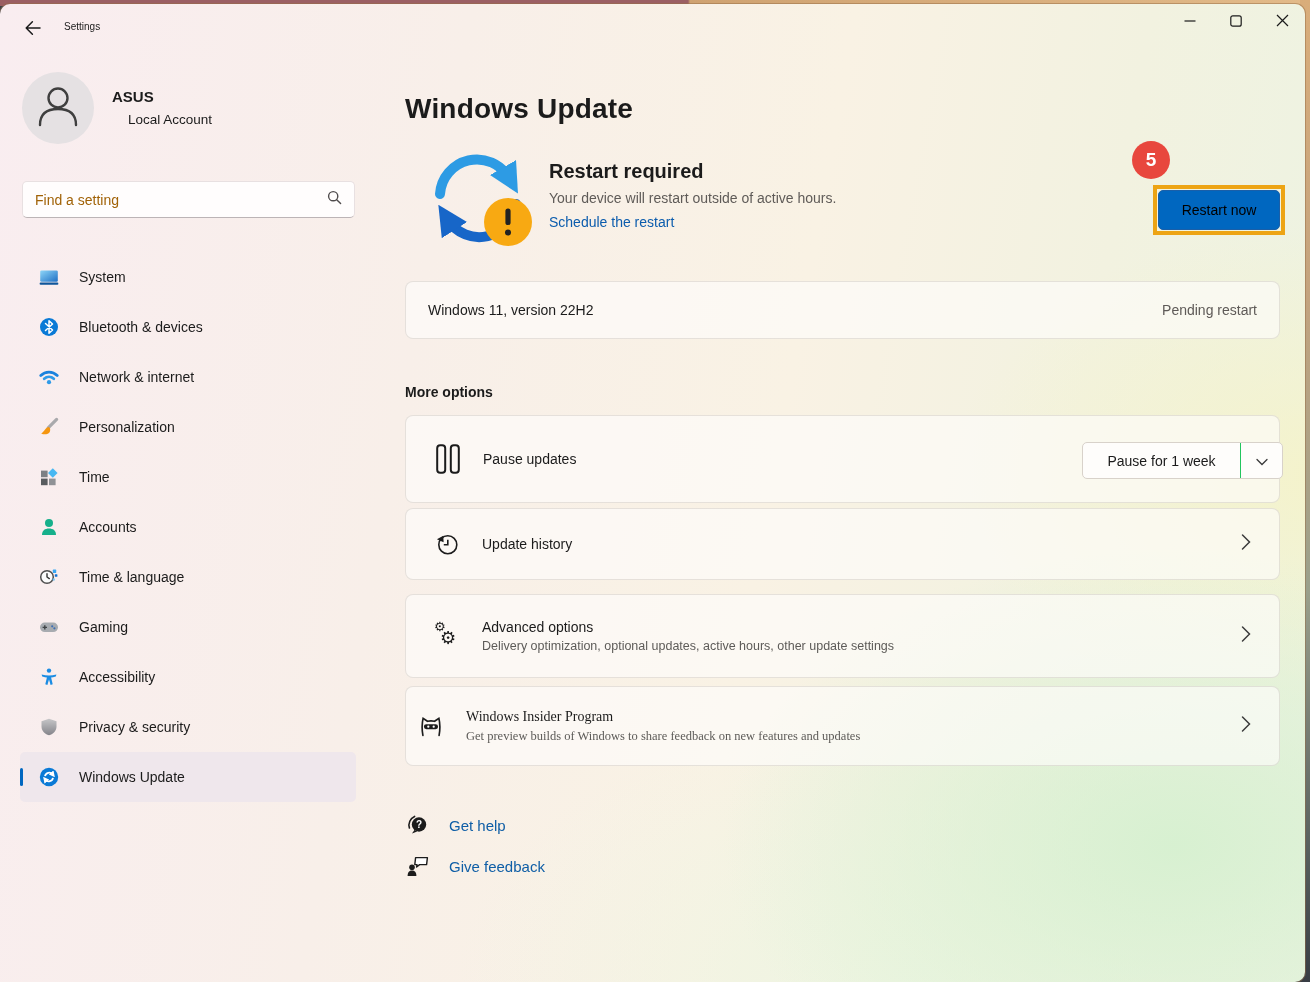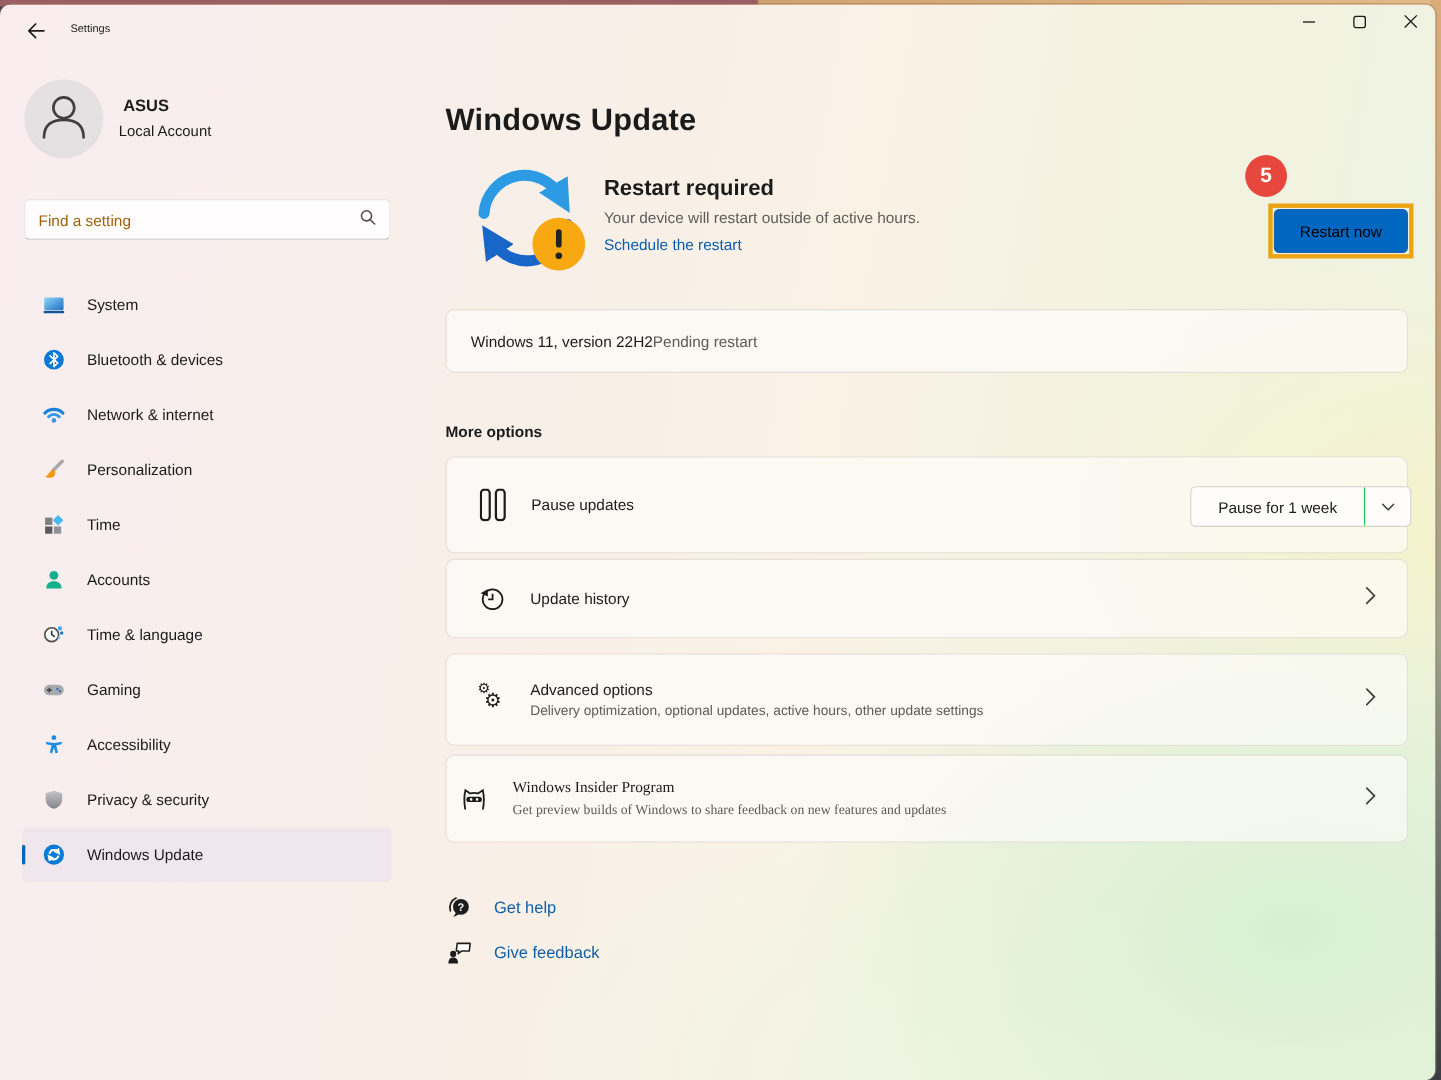--- a/index.html
+++ b/index.html
@@ -26,21 +26,21 @@
       linear-gradient(100deg,#f9edf0 0%,#f8efe9 32%,#f9f2e4 58%,#f2f2e0 78%,#ecf3e2 100%);
   }
   
   .back-btn{position:absolute;left:18px;top:12px;width:30px;height:28px;display:flex;align-items:center;justify-content:center;border-radius:5px;cursor:pointer;}
   .title-label{position:absolute;left:64px;top:17px;font-size:10px;}
   .win-controls{position:absolute;top:0;right:0;display:flex;}
   .wc{width:46px;height:35px;display:flex;align-items:center;justify-content:center;cursor:pointer;}
   
   .avatar{position:absolute;left:22px;top:68px;width:72px;height:72px;border-radius:50%;background:#e5e1e3;display:flex;align-items:center;justify-content:center;}
   .user-name{position:absolute;left:112px;top:84px;font-size:15px;font-weight:bold;}
-  .user-type{position:absolute;left:108px;top:108px;font-size:13.5px;}
+  .user-type{position:absolute;left:128px;top:108px;font-size:13.5px;}
   
   .search{position:absolute;left:22px;top:177px;width:333px;height:37px;background:#fffdfd;
     border:1px solid #e8e0e1;border-bottom:1px solid #bcb4b6;border-radius:5px;
     display:flex;align-items:center;padding:0 12px;}
   .search-ph{flex:1;font-size:14px;color:#a16207;}
   
   .nav{position:absolute;left:20px;top:248px;width:336px;list-style:none;margin:0;padding:0;text-align:right;}
   .nav li{height:50px;display:flex;align-items:center;padding-left:18px;border-radius:5px;position:relative;cursor:pointer;}
   .nav li .nav-icon{width:21px;height:21px;margin-right:20px;display:flex;align-items:center;justify-content:center;flex:0 0 21px;}
   .nav li .nav-label{font-size:14px;}
@@ -53,21 +53,21 @@
   .hero-head{font-size:20px;font-weight:600;margin:0;}
   .hero-sub{margin-top:7px;font-size:14px;color:#5f5b58;}
   .hero-link{margin-top:8px;font-size:14px;color:#0b5cad;cursor:pointer;width:max-content;}
   .annot-badge{position:absolute;left:1132px;top:137px;width:38px;height:38px;border-radius:50%;
     background:#e8473d;color:#fff;font-size:19px;font-weight:bold;display:flex;align-items:center;justify-content:center;z-index:6;}
   .annot-box{position:absolute;left:1153px;top:181px;width:132px;height:50px;border:4px solid #eda414;z-index:4;}
   .restart-btn{position:absolute;left:1158px;top:186px;width:122px;height:40px;background:#0067c0;border:1px solid #1a5fa8;
     border-radius:5px;color:#000000;font-size:14px;display:flex;align-items:center;justify-content:center;cursor:pointer;z-index:5;}
   .card{position:absolute;left:405px;width:875px;background:rgba(253,252,250,.66);
     border:1px solid rgba(150,140,130,.22);border-radius:8px;display:flex;align-items:center;}
-  .card-version{top:277px;height:58px;padding:0 22px;}
+  .card-version{top:277px;height:58px;padding:0 22px;justify-content:space-between;}
   .version-name{font-size:14px;}
   .version-status{font-size:14px;color:#5e5a57;}
   .section-label{position:absolute;left:405px;top:380px;font-size:14px;font-weight:600;}
   .card-pause{top:411px;height:88px;padding-left:27px;}
   .card-history{top:504px;height:72px;padding-left:26px;cursor:pointer;}
   .card-advanced{top:590px;height:84px;padding-left:26px;cursor:pointer;}
   .card-insider{top:682px;height:80px;padding-left:10px;cursor:pointer;font-family:Liberation Serif, serif;}
   .row-icon{width:30px;display:flex;align-items:center;justify-content:center;margin-right:20px;flex:0 0 30px;}
   .row-title{font-size:14px;}
   .row-sub{font-size:12.5px;color:#5d5b58;margin-top:4px;}

